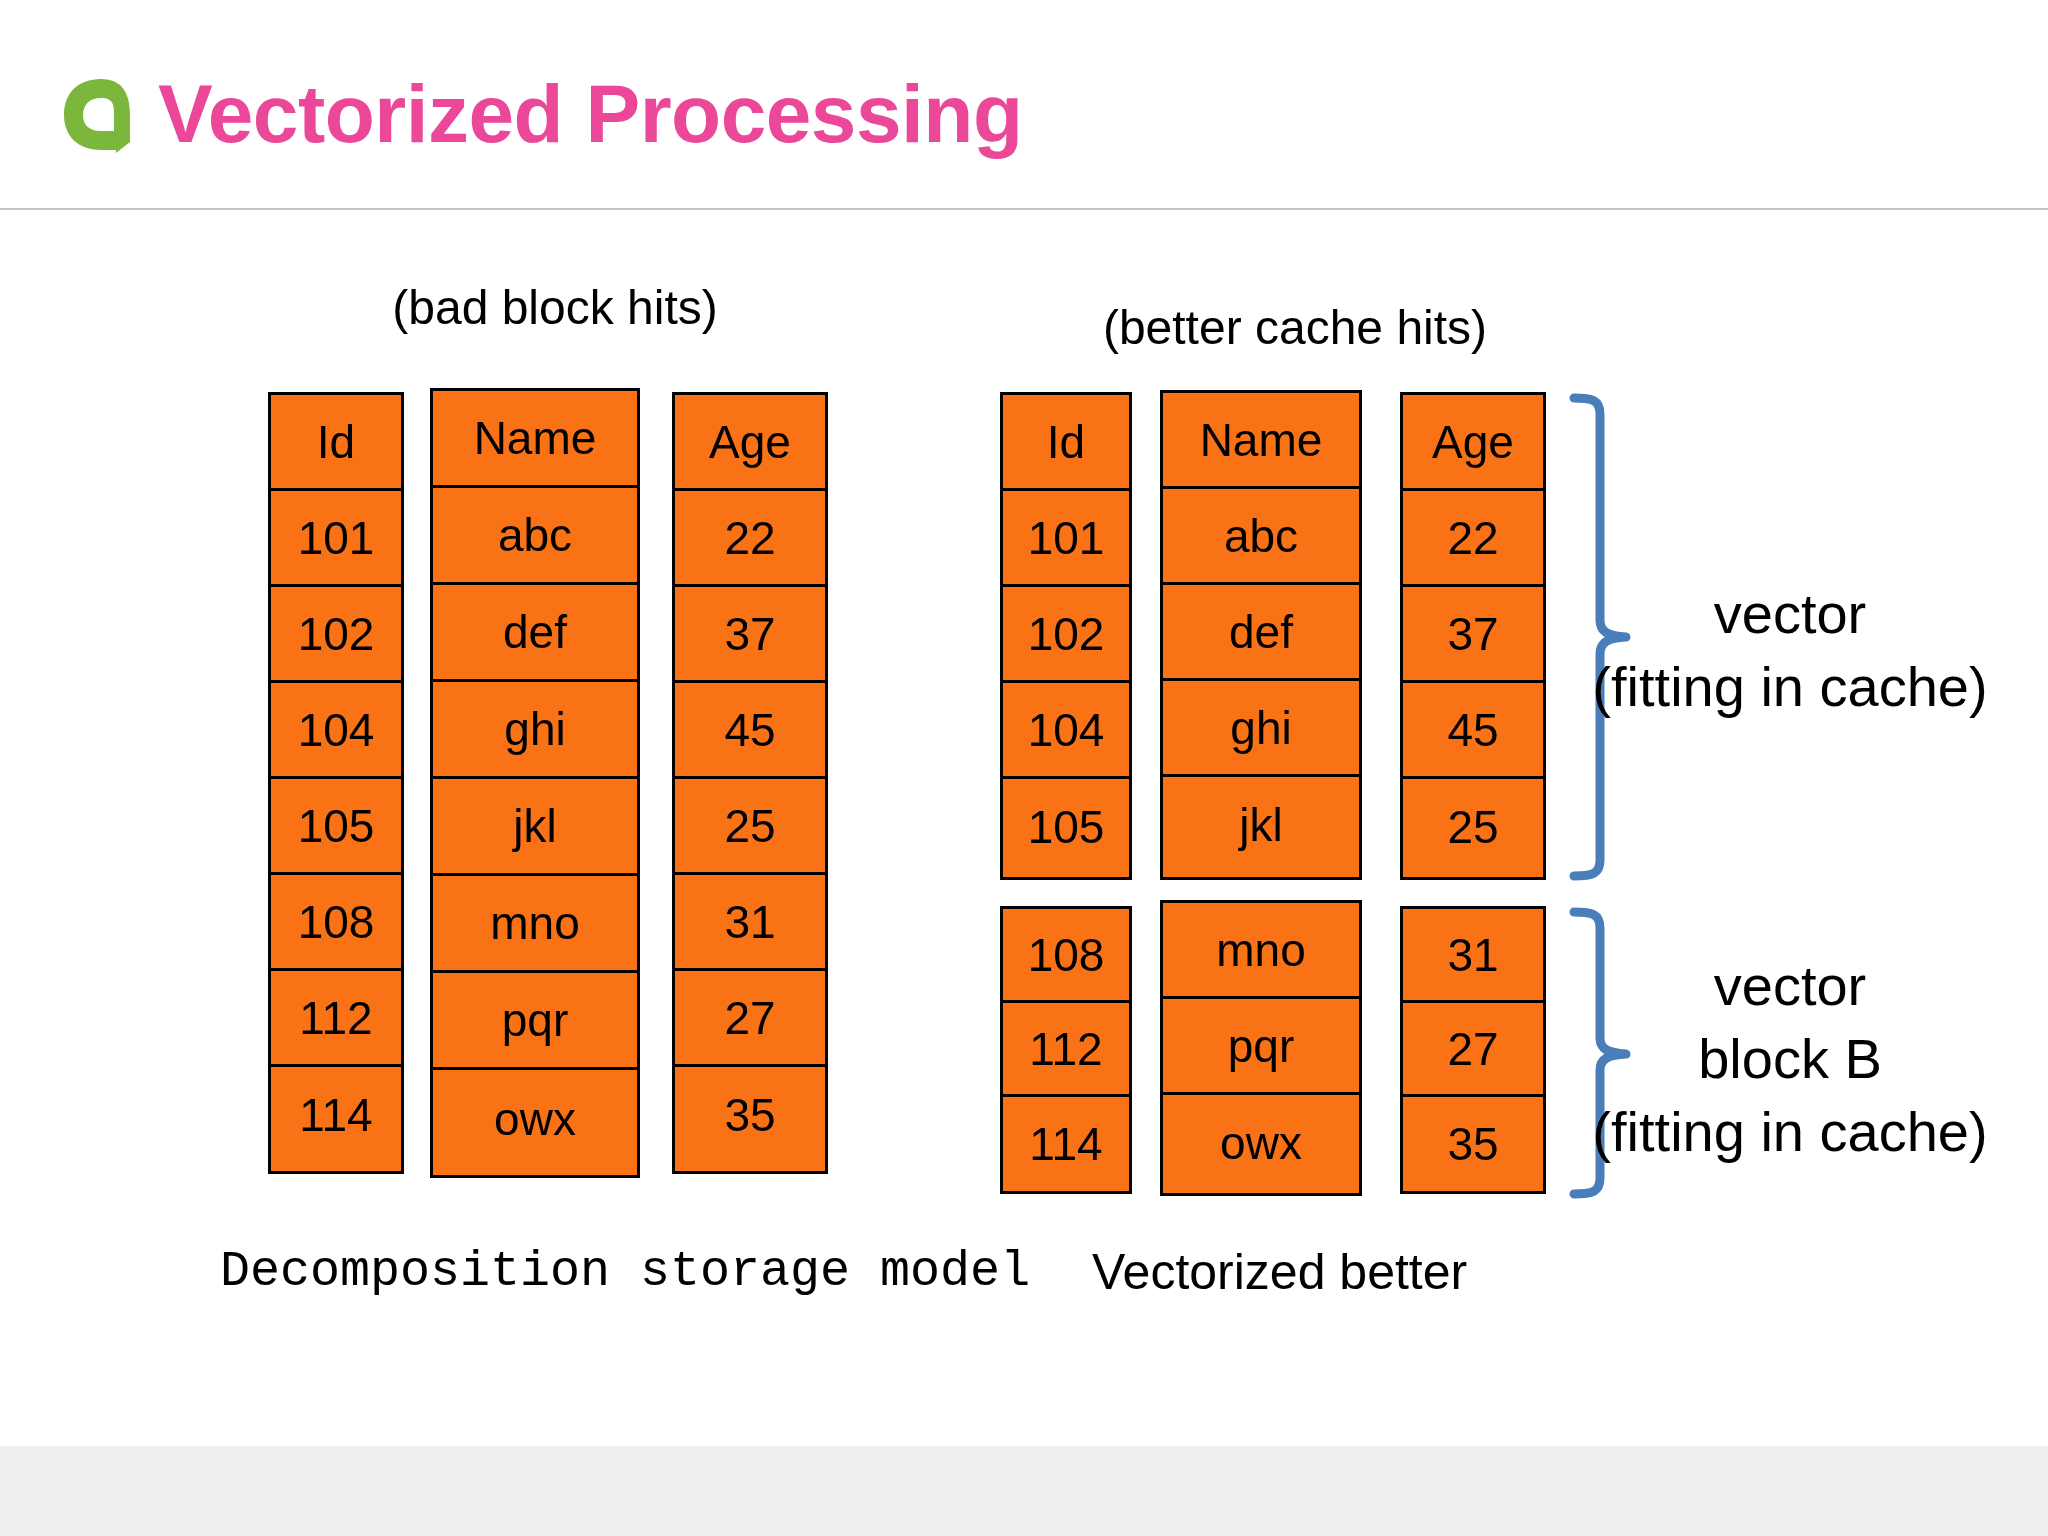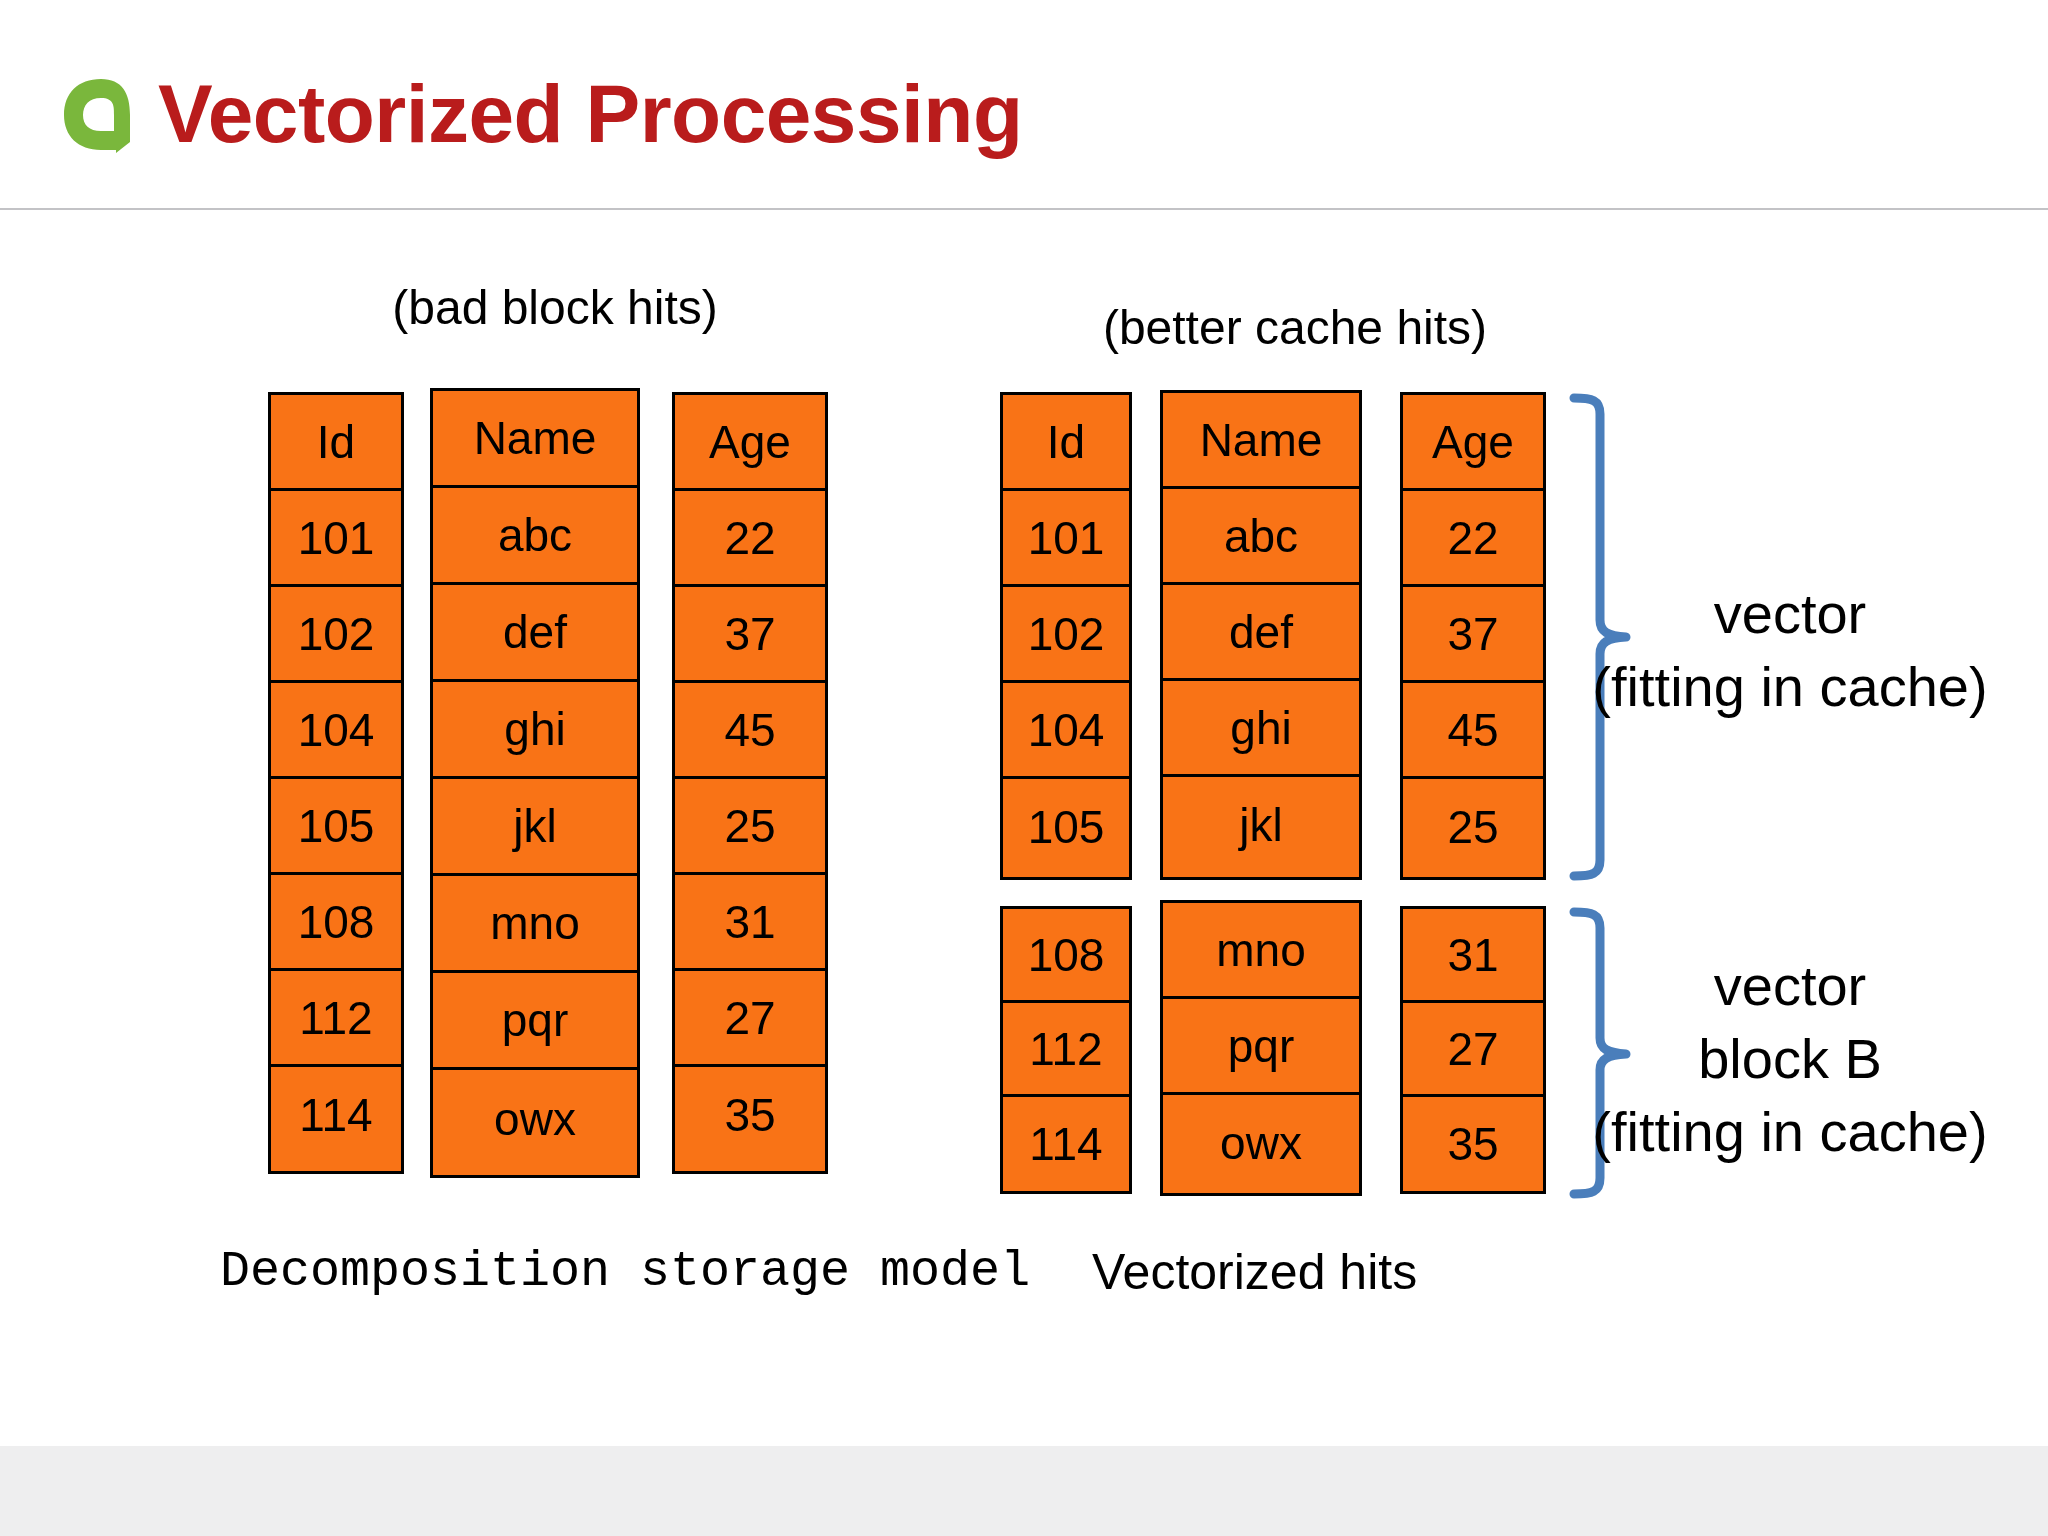--- a/index.html
+++ b/index.html
@@ -29,21 +29,21 @@
     top: 74px;
     width: 86px;
     height: 84px;
   }
   #page-title {
     position: absolute;
     left: 158px;
     top: 73px;
     font-size: 82px;
     font-weight: bold;
-    color: #b91c1c;
+    color: #ec4899;
     letter-spacing: -0.5px;
     white-space: nowrap;
     line-height: 1.0;
   }
   #header-rule {
     position: absolute;
     left: 0;
     top: 208px;
     width: 2048px;
     height: 2px;
@@ -246,15 +246,15 @@
   <span class="ln">(fitting in cache)</span>
 </div>
 
 <div class="block-label" id="block-label-b">
   <span class="ln">vector</span>
   <span class="ln">block B</span>
   <span class="ln">(fitting in cache)</span>
 </div>
 
 <div class="model-caption" id="model-caption-left">Decomposition storage model</div>
-<div class="model-caption" id="model-caption-right">Vectorized hits</div>
+<div class="model-caption" id="model-caption-right">Vectorized better</div>
 
 <div id="footer-bar"></div>
 
 </body></html>

